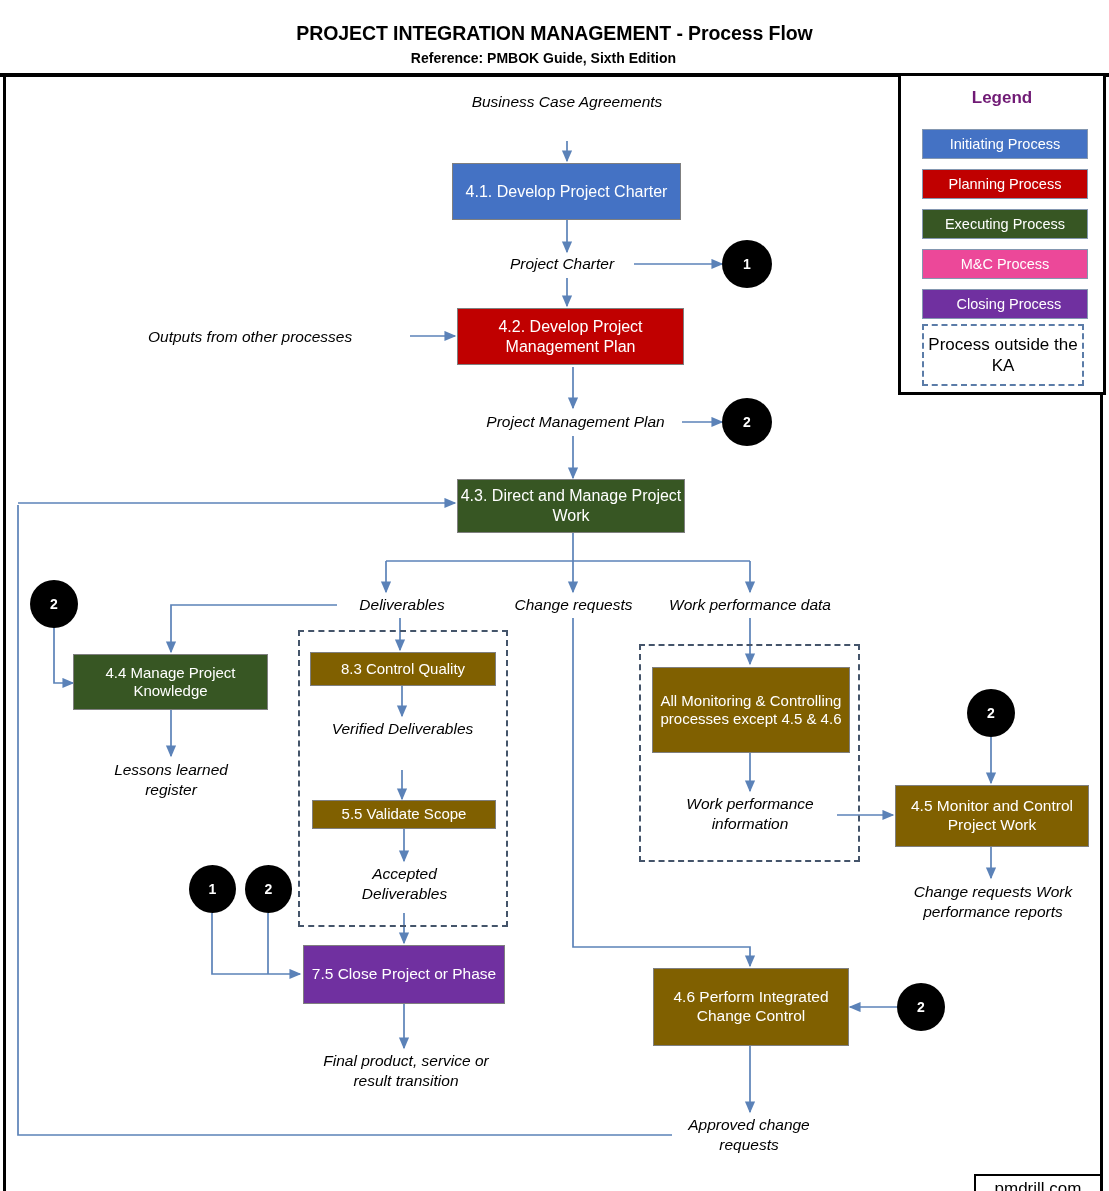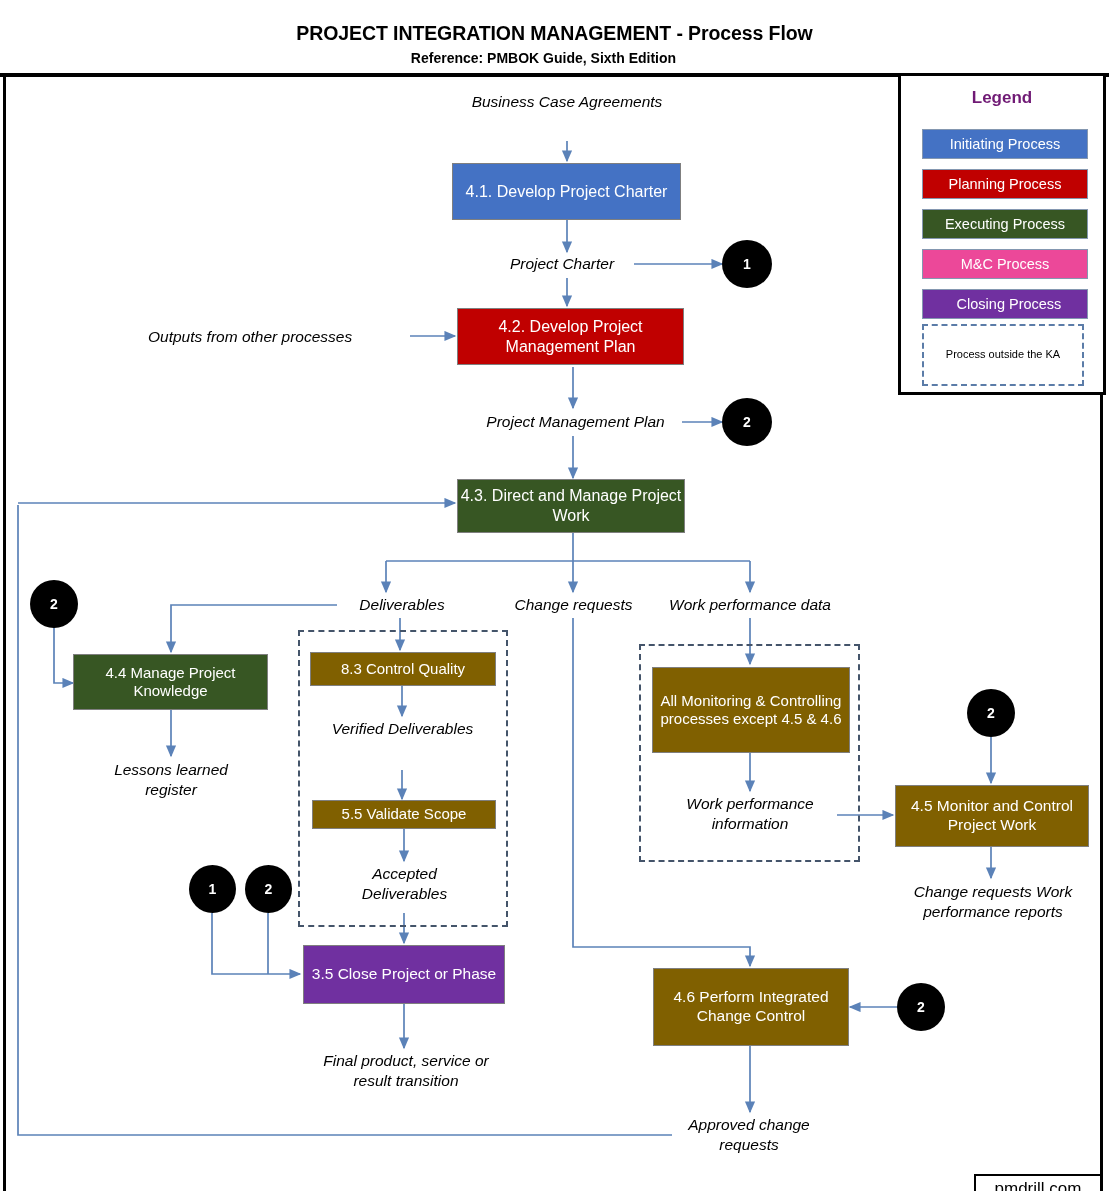--- a/index.html
+++ b/index.html
@@ -75,21 +75,21 @@
     justify-content: center;
     border: 1px solid #8497b0;
   }
   .legend-dashed {
     position: absolute;
     left: 21px;
     width: 162px;
     height: 62px;
     box-sizing: border-box;
     color: #000000;
-    font-size: 11px;
+    font-size: 17px;
     line-height: 1.25;
     display: flex;
     align-items: center;
     justify-content: center;
     text-align: center;
     border: 2px dashed #5b7ca8;
     background: #ffffff;
   }
   
   #wires {
@@ -257,21 +257,21 @@
   <div class="pbox red" style="left:457px; top:292px; width:227px; height:57px; font-size:16px;">4.2. Develop Project Management Plan</div>
 
   <div class="pbox green" style="left:457px; top:463px; width:228px; height:54px; font-size:16px;">4.3. Direct and Manage Project Work</div>
 
   <div class="pbox green" style="left:73px; top:638px; width:195px; height:56px; font-size:15px;">4.4 Manage Project Knowledge</div>
 
   <div class="pbox gold" style="left:310px; top:636px; width:186px; height:34px; font-size:15px;">8.3 Control Quality</div>
 
   <div class="pbox gold" style="left:312px; top:784px; width:184px; height:29px; font-size:15px;">5.5 Validate Scope</div>
 
-  <div class="pbox purple" style="left:303px; top:929px; width:202px; height:59px; font-size:15.5px;">3.5 Close Project or Phase</div>
+  <div class="pbox purple" style="left:303px; top:929px; width:202px; height:59px; font-size:15.5px;">7.5 Close Project or Phase</div>
 
   <div class="pbox gold" style="left:652px; top:651px; width:198px; height:86px; font-size:15px;">All Monitoring &amp; Controlling processes except 4.5 &amp; 4.6</div>
 
   <div class="pbox gold" style="left:895px; top:769px; width:194px; height:62px; font-size:15.5px;">4.5 Monitor and Control Project Work</div>
 
   <div class="pbox gold" style="left:653px; top:952px; width:196px; height:78px; font-size:15.5px;">4.6 Perform Integrated Change Control</div>
 
   <div class="dgroup" style="left:298px; top:614px; width:210px; height:297px;"></div>
   <div class="dgroup" style="left:639px; top:628px; width:221px; height:218px;"></div>
 

